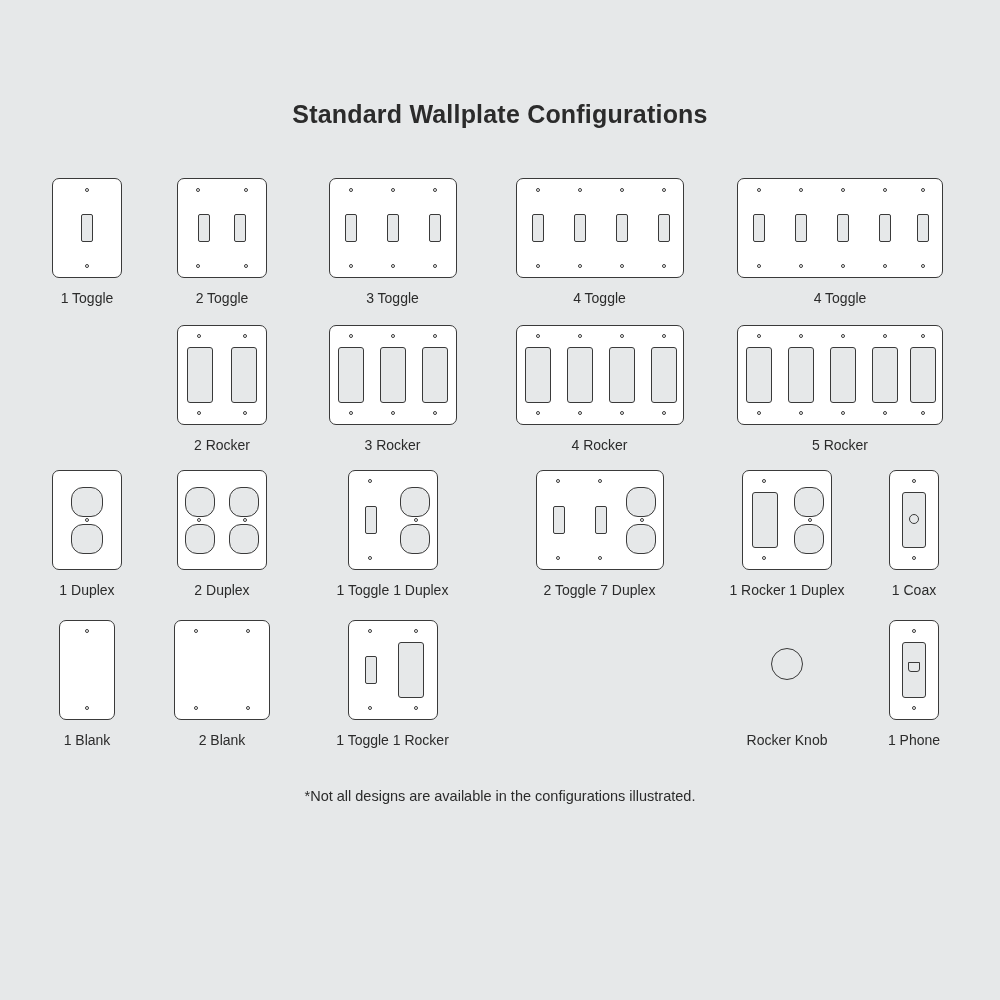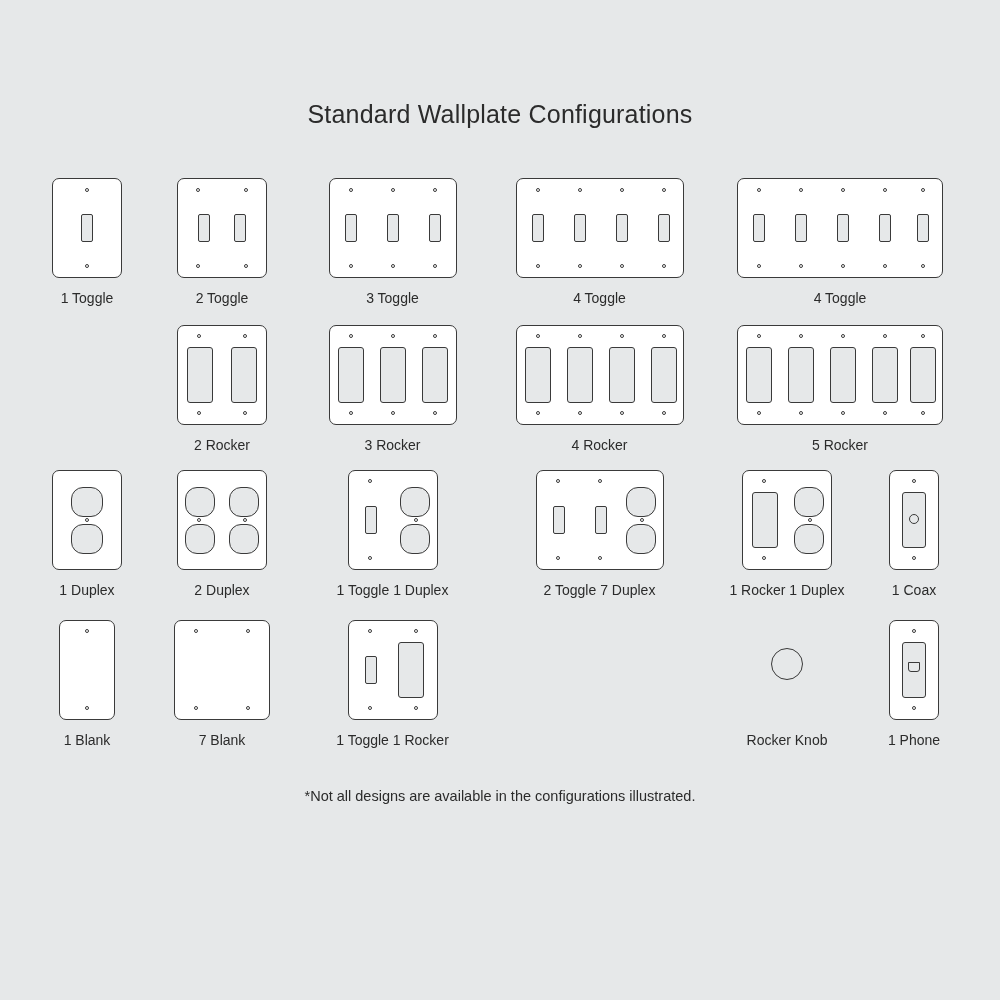--- a/index.html
+++ b/index.html
@@ -19,21 +19,21 @@
     width: 1000px;
     height: 1000px;
   }
   #title {
     position: absolute;
     top: 100px;
     left: 0;
     width: 1000px;
     text-align: center;
     font-size: 25px;
-    font-weight: normal;
+    font-weight: bold;
     letter-spacing: 0.2px;
     color: #2b2b2b;
   }
   #footnote {
     position: absolute;
     top: 788px;
     left: 0;
     width: 1000px;
     text-align: center;
     font-size: 14.5px;
@@ -376,21 +376,21 @@
     </div>
 
     <div class="cell" style="left:155px; top:0; width:134px;">
       <div class="plate-wrap" style="width:96px;height:100px;">
         <div class="plate" style="left:0;top:0;width:96px;height:100px;"></div>
         <div class="screw" style="left:20px;top:9px;"></div>
         <div class="screw" style="left:72px;top:9px;"></div>
         <div class="screw" style="left:20px;top:86px;"></div>
         <div class="screw" style="left:72px;top:86px;"></div>
       </div>
-      <div class="caption" style="top:112px;">7 Blank</div>
+      <div class="caption" style="top:112px;">2 Blank</div>
     </div>
 
     <div class="cell" style="left:315px; top:0; width:155px;">
       <div class="plate-wrap" style="width:90px;height:100px;">
         <div class="plate" style="left:0;top:0;width:90px;height:100px;"></div>
         <div class="screw" style="left:20px;top:9px;"></div>
         <div class="screw" style="left:66px;top:9px;"></div>
         <div class="screw" style="left:20px;top:86px;"></div>
         <div class="screw" style="left:66px;top:86px;"></div>
         <div class="toggle" style="left:17px;top:36px;width:12px;height:28px;"></div>

